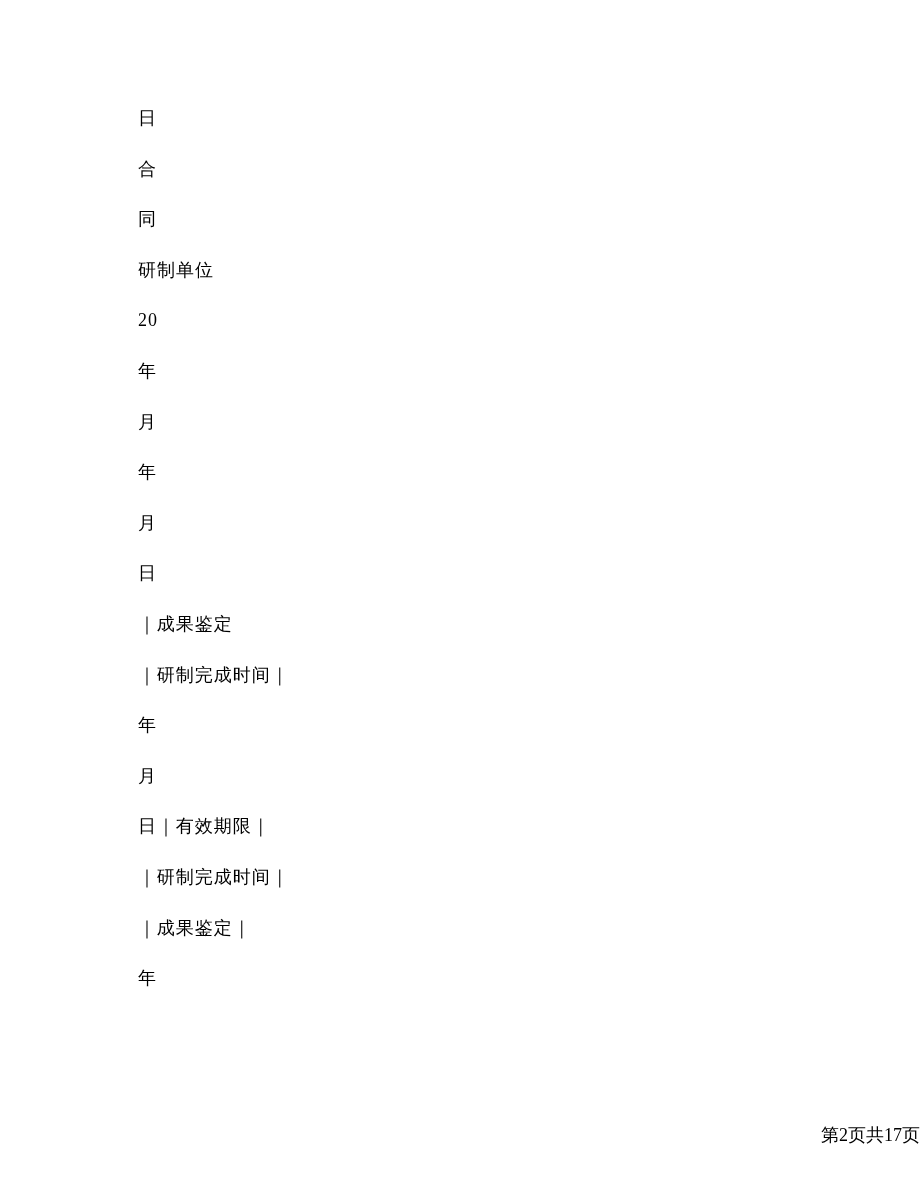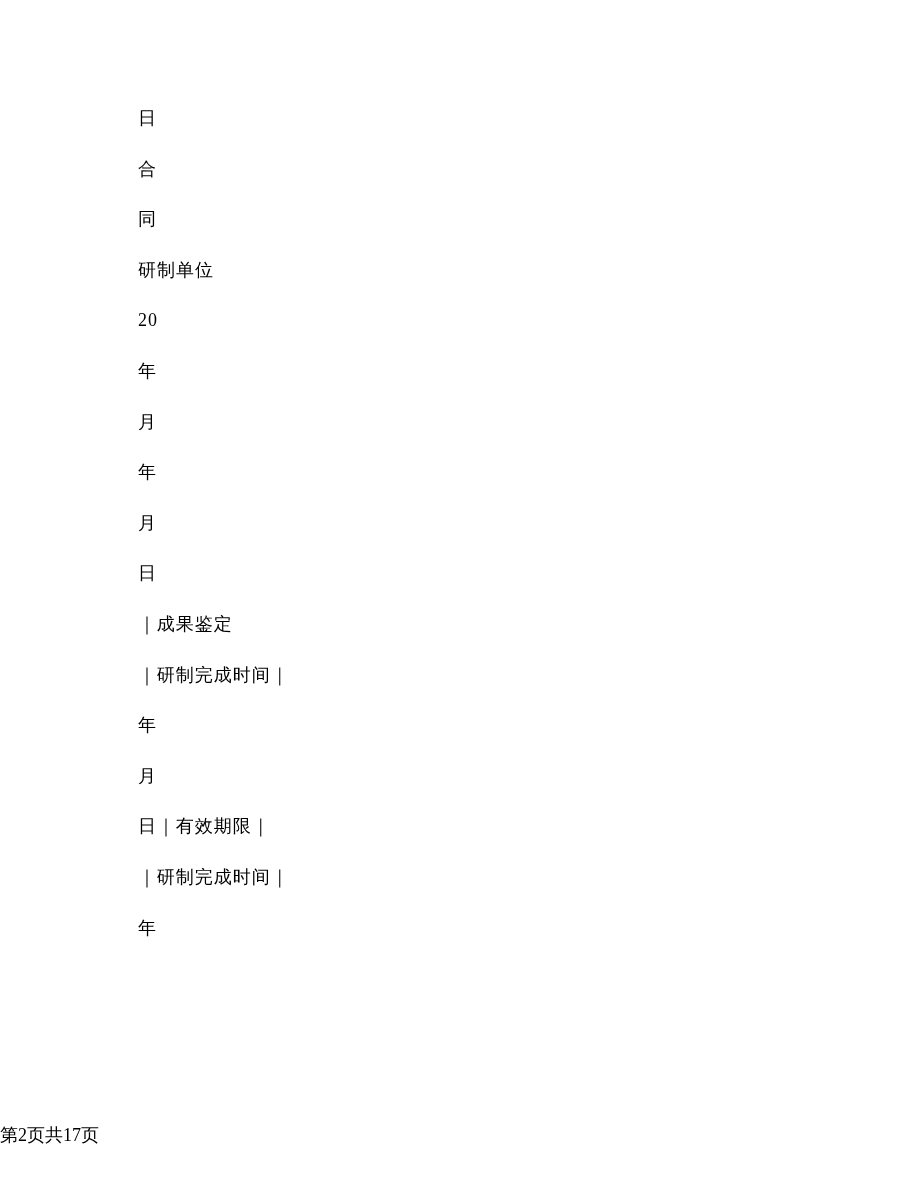--- a/index.html
+++ b/index.html
@@ -24,21 +24,21 @@
       color: #000000;
       line-height: 1.2;
       margin-bottom: 29px;
       letter-spacing: 1px;
     }
     .page-footer {
       position: absolute;
       bottom: 44px;
       left: 0;
       width: 100%;
-      text-align: left;
+      text-align: right;
       font-size: 18px;
       color: #000000;
       letter-spacing: 0px;
     }
   </style>
 </head>
 <body>
 
 <div class="page-content">
   <div class="line">日</div>
@@ -50,16 +50,17 @@
   <div class="line">月</div>
   <div class="line">年</div>
   <div class="line">月</div>
   <div class="line">日</div>
   <div class="line">｜成果鉴定</div>
   <div class="line">｜研制完成时间｜</div>
   <div class="line">年</div>
   <div class="line">月</div>
   <div class="line">日｜有效期限｜</div>
   <div class="line">｜研制完成时间｜</div>
+  <div class="line">｜成果鉴定｜</div>
   <div class="line">年</div>
 </div>
 
 <div class="page-footer">第2页共17页</div>
 
 </body></html>

